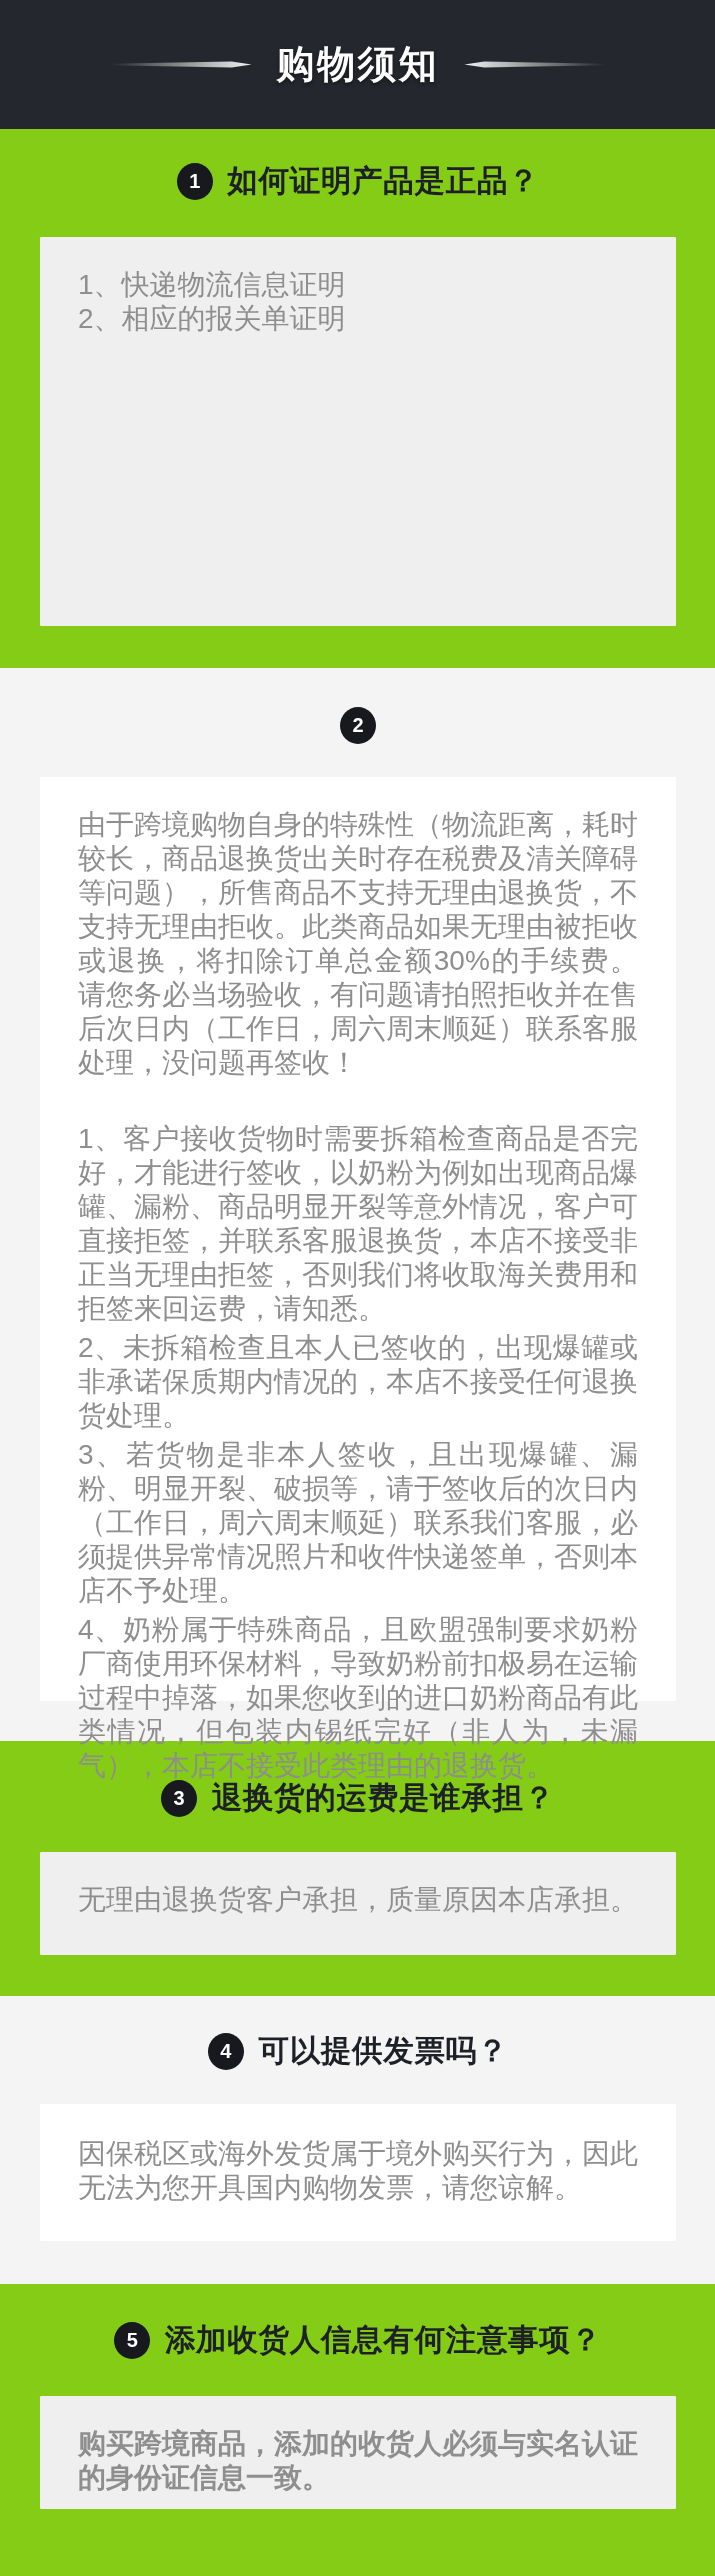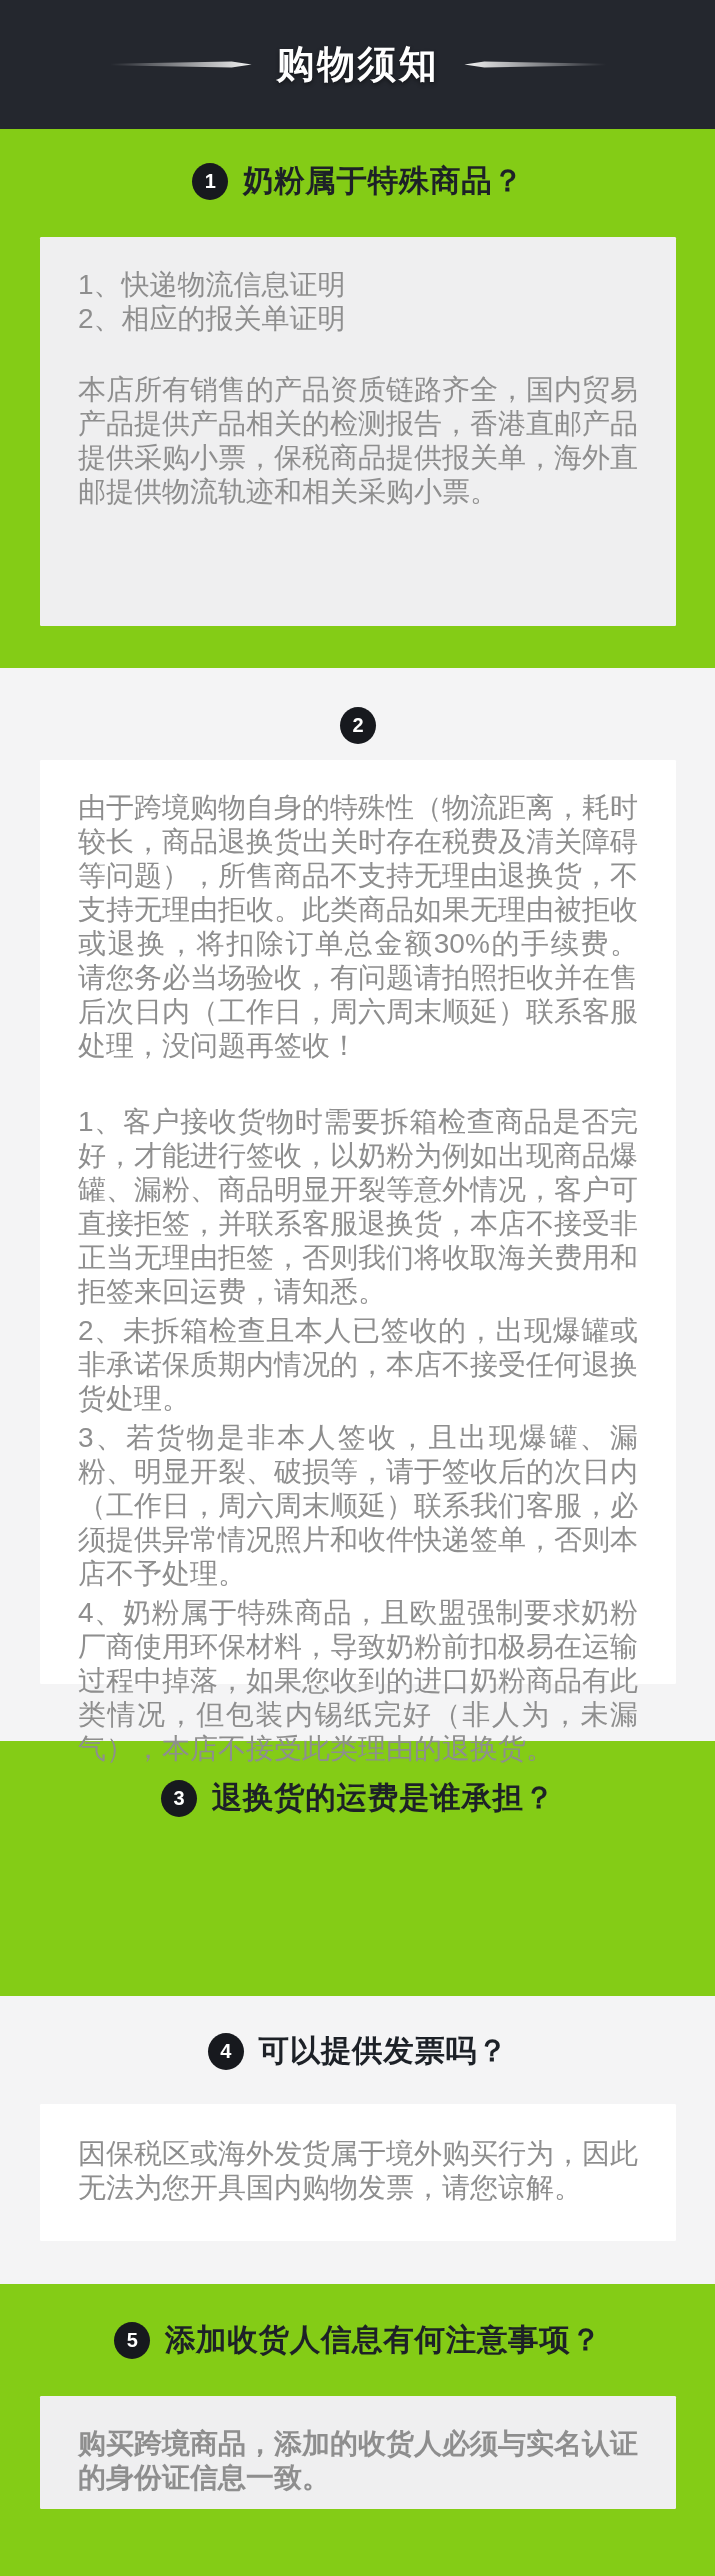--- a/index.html
+++ b/index.html
@@ -32,21 +32,21 @@
   .t-s1{top:163px;} .t-s2{top:707px;} .t-s3{top:1780px;} .t-s4{top:2033px;} .t-s5{top:2322px;}
 
   
   .box{position:absolute;left:40px;width:636px;box-sizing:border-box;
        padding:30.5px 38px;border-radius:1.3px;}
   .box-gray{background:#efeff0;}
   .box-white{background:#ffffff;}
   .box p{margin:0;font-size:28px;line-height:34px;color:#8e8e8e;
          text-align:justify;word-break:break-all;}
   .b-s1{top:237px;height:389px;}
-  .b-s2{top:760px;height:924px;}
+  .b-s2{top:777px;height:924px;}
   .b-s3{top:1852px;height:103px;}
   .b-s4{top:2104px;height:137px;padding-top:33px;}
   .b-s5{top:2396px;height:113px;font-weight:bold;}
   .gap-para{margin-top:37px !important;}
   .gap-list{margin-top:42px !important;}
   .gap-item{margin-top:5.3px !important;}
 </style>
 </head>
 <body>
 
@@ -56,42 +56,44 @@
     <div class="hline hline-left"></div>
     <div class="header-title">购物须知</div>
     <div class="hline hline-right"></div>
   </div>
 
   <div class="band band-s2"></div>
   <div class="band band-s4"></div>
 
   <div class="sec-title t-s1">
     <div class="badge">1</div>
-    <div class="sec-title-text">奶粉属于特殊商品？</div>
+    <div class="sec-title-text">如何证明产品是正品？</div>
   </div>
   <div class="box box-gray b-s1">
     <p>1、快递物流信息证明</p>
     <p>2、相应的报关单证明</p>
-    <p class="gap-para">本店所有销售的产品资质链路齐全，国内贸易产品提供产品相关的检测报告，香港直邮产品提供采购小票，保税商品提供报关单，海外直邮提供物流轨迹和相关采购小票。</p>
   </div>
 
   <div class="sec-title t-s2">
     <div class="badge">2</div>
   </div>
   <div class="box box-white b-s2">
     <p>由于跨境购物自身的特殊性（物流距离，耗时较长，商品退换货出关时存在税费及清关障碍等问题），所售商品不支持无理由退换货，不支持无理由拒收。此类商品如果无理由被拒收或退换，将扣除订单总金额30%的手续费。请您务必当场验收，有问题请拍照拒收并在售后次日内（工作日，周六周末顺延）联系客服处理，没问题再签收！</p>
     <p class="gap-list">1、客户接收货物时需要拆箱检查商品是否完好，才能进行签收，以奶粉为例如出现商品爆罐、漏粉、商品明显开裂等意外情况，客户可直接拒签，并联系客服退换货，本店不接受非正当无理由拒签，否则我们将收取海关费用和拒签来回运费，请知悉。</p>
     <p class="gap-item">2、未拆箱检查且本人已签收的，出现爆罐或非承诺保质期内情况的，本店不接受任何退换货处理。</p>
     <p class="gap-item">3、若货物是非本人签收，且出现爆罐、漏粉、明显开裂、破损等，请于签收后的次日内（工作日，周六周末顺延）联系我们客服，必须提供异常情况照片和收件快递签单，否则本店不予处理。</p>
     <p class="gap-item">4、奶粉属于特殊商品，且欧盟强制要求奶粉厂商使用环保材料，导致奶粉前扣极易在运输过程中掉落，如果您收到的进口奶粉商品有此类情况，但包装内锡纸完好（非人为，未漏气），本店不接受此类理由的退换货。</p>
   </div>
 
   <div class="sec-title t-s3">
     <div class="badge">3</div>
     <div class="sec-title-text">退换货的运费是谁承担？</div>
+  </div>
+  <div class="box box-gray b-s3">
+    <p>无理由退换货客户承担，质量原因本店承担。</p>
   </div>
 
   <div class="sec-title t-s4">
     <div class="badge">4</div>
     <div class="sec-title-text">可以提供发票吗？</div>
   </div>
   <div class="box box-white b-s4">
     <p>因保税区或海外发货属于境外购买行为，因此无法为您开具国内购物发票，请您谅解。</p>
   </div>
 

